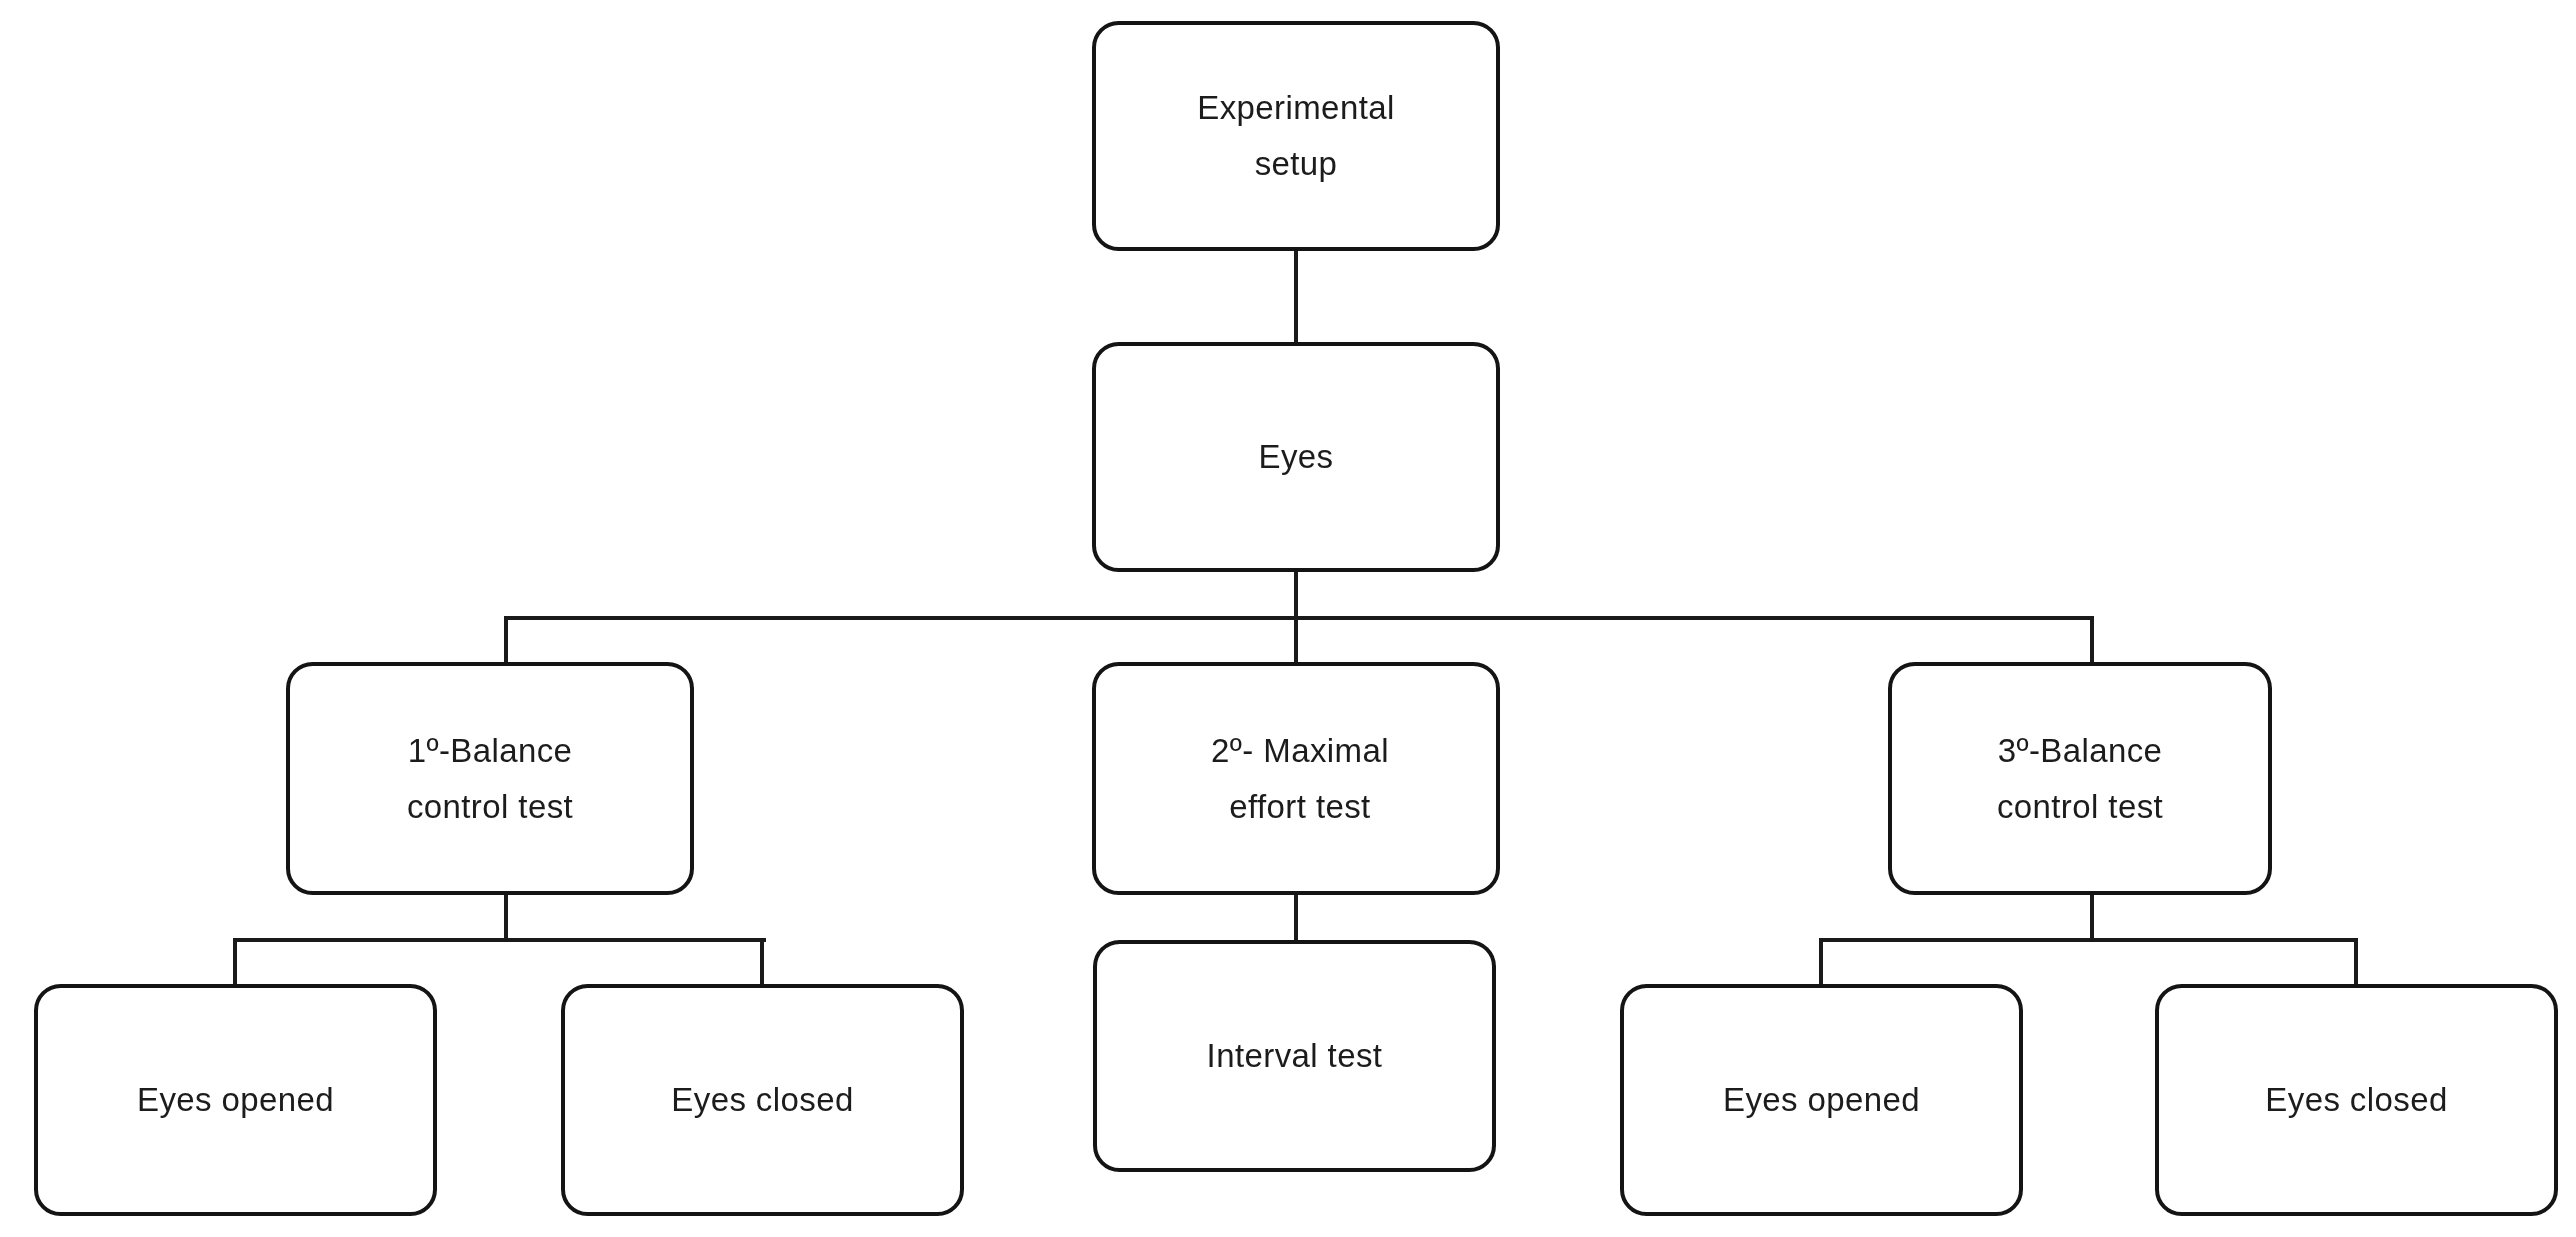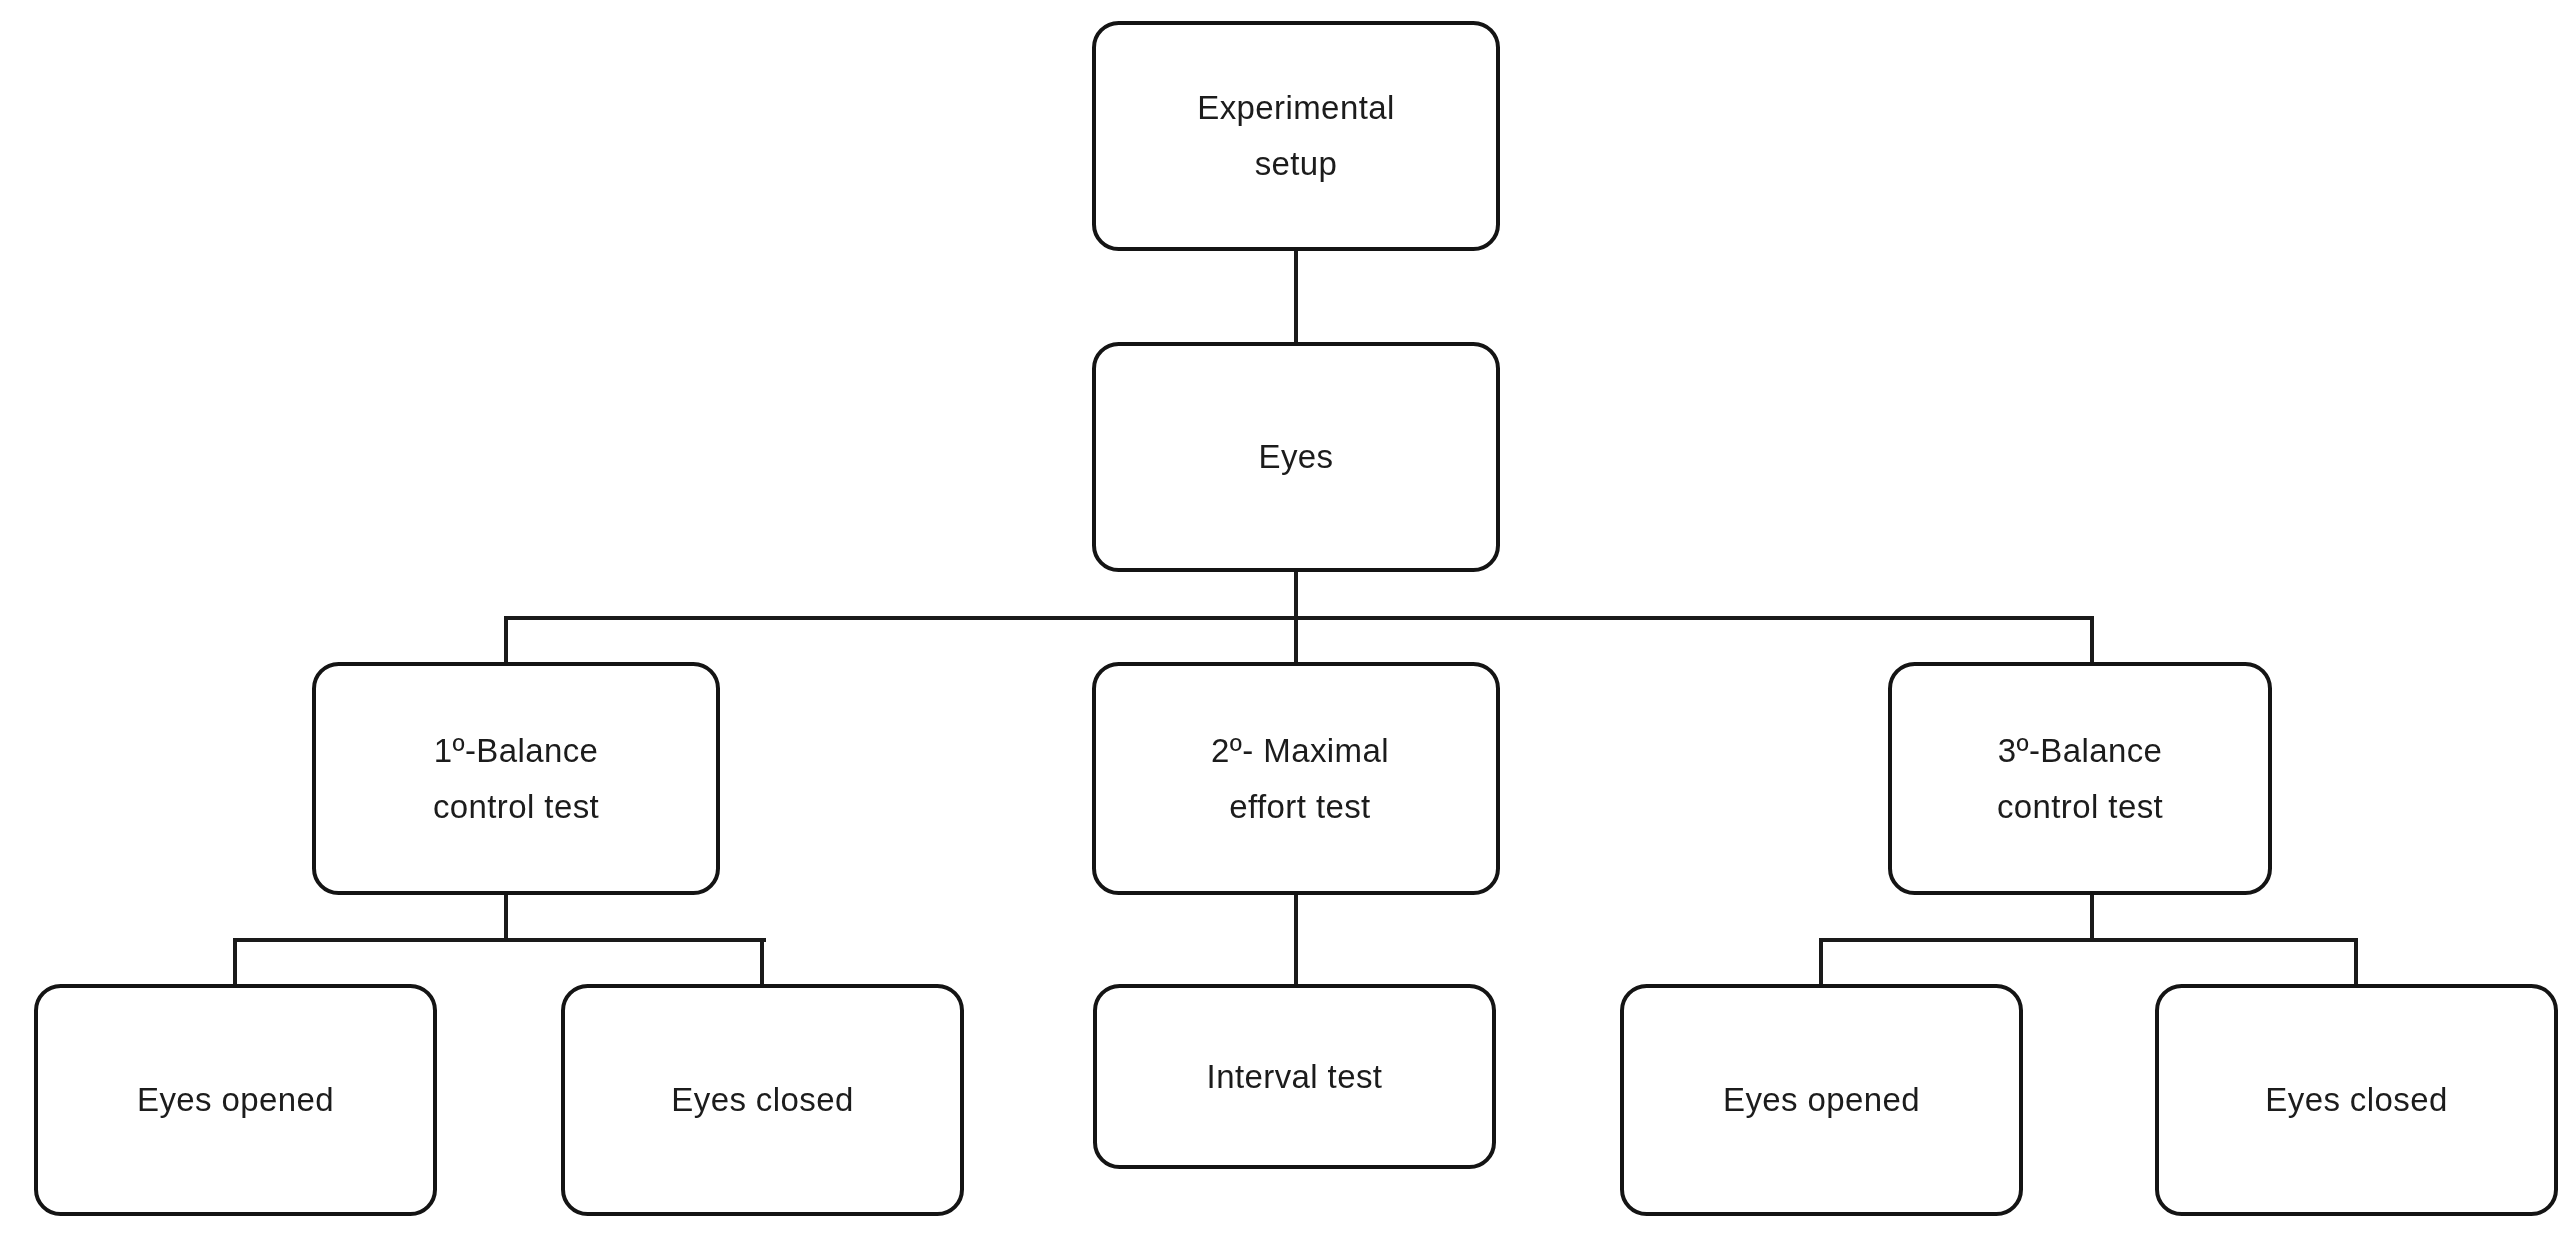--- a/index.html
+++ b/index.html
@@ -73,21 +73,21 @@
 
   <div class="node" style="left:1092px; top:21px; width:408px; height:230px;">
     <span class="label">Experimental
 setup</span>
   </div>
 
   <div class="node" style="left:1092px; top:342px; width:408px; height:230px;">
     <span class="label">Eyes</span>
   </div>
 
-  <div class="node" style="left:312px; top:662px; width:408px; height:233px;">
+  <div class="node" style="left:286px; top:662px; width:408px; height:233px;">
     <span class="label">1º-Balance
 control test</span>
   </div>
 
   <div class="node" style="left:1092px; top:662px; width:408px; height:233px;padding-left:8px;">
     <span class="label">2º- Maximal
 effort test</span>
   </div>
 
   <div class="node" style="left:1888px; top:662px; width:384px; height:233px;">
@@ -96,21 +96,21 @@
   </div>
 
   <div class="node" style="left:34px; top:984px; width:403px; height:232px;">
     <span class="label">Eyes opened</span>
   </div>
 
   <div class="node" style="left:561px; top:984px; width:403px; height:232px;">
     <span class="label">Eyes closed</span>
   </div>
 
-  <div class="node" style="left:1093px; top:984px; width:403px; height:185px;">
+  <div class="node" style="left:1093px; top:940px; width:403px; height:232px;">
     <span class="label">Interval test</span>
   </div>
 
   <div class="node" style="left:1620px; top:984px; width:403px; height:232px;">
     <span class="label">Eyes opened</span>
   </div>
 
   <div class="node" style="left:2155px; top:984px; width:403px; height:232px;">
     <span class="label">Eyes closed</span>
   </div>

